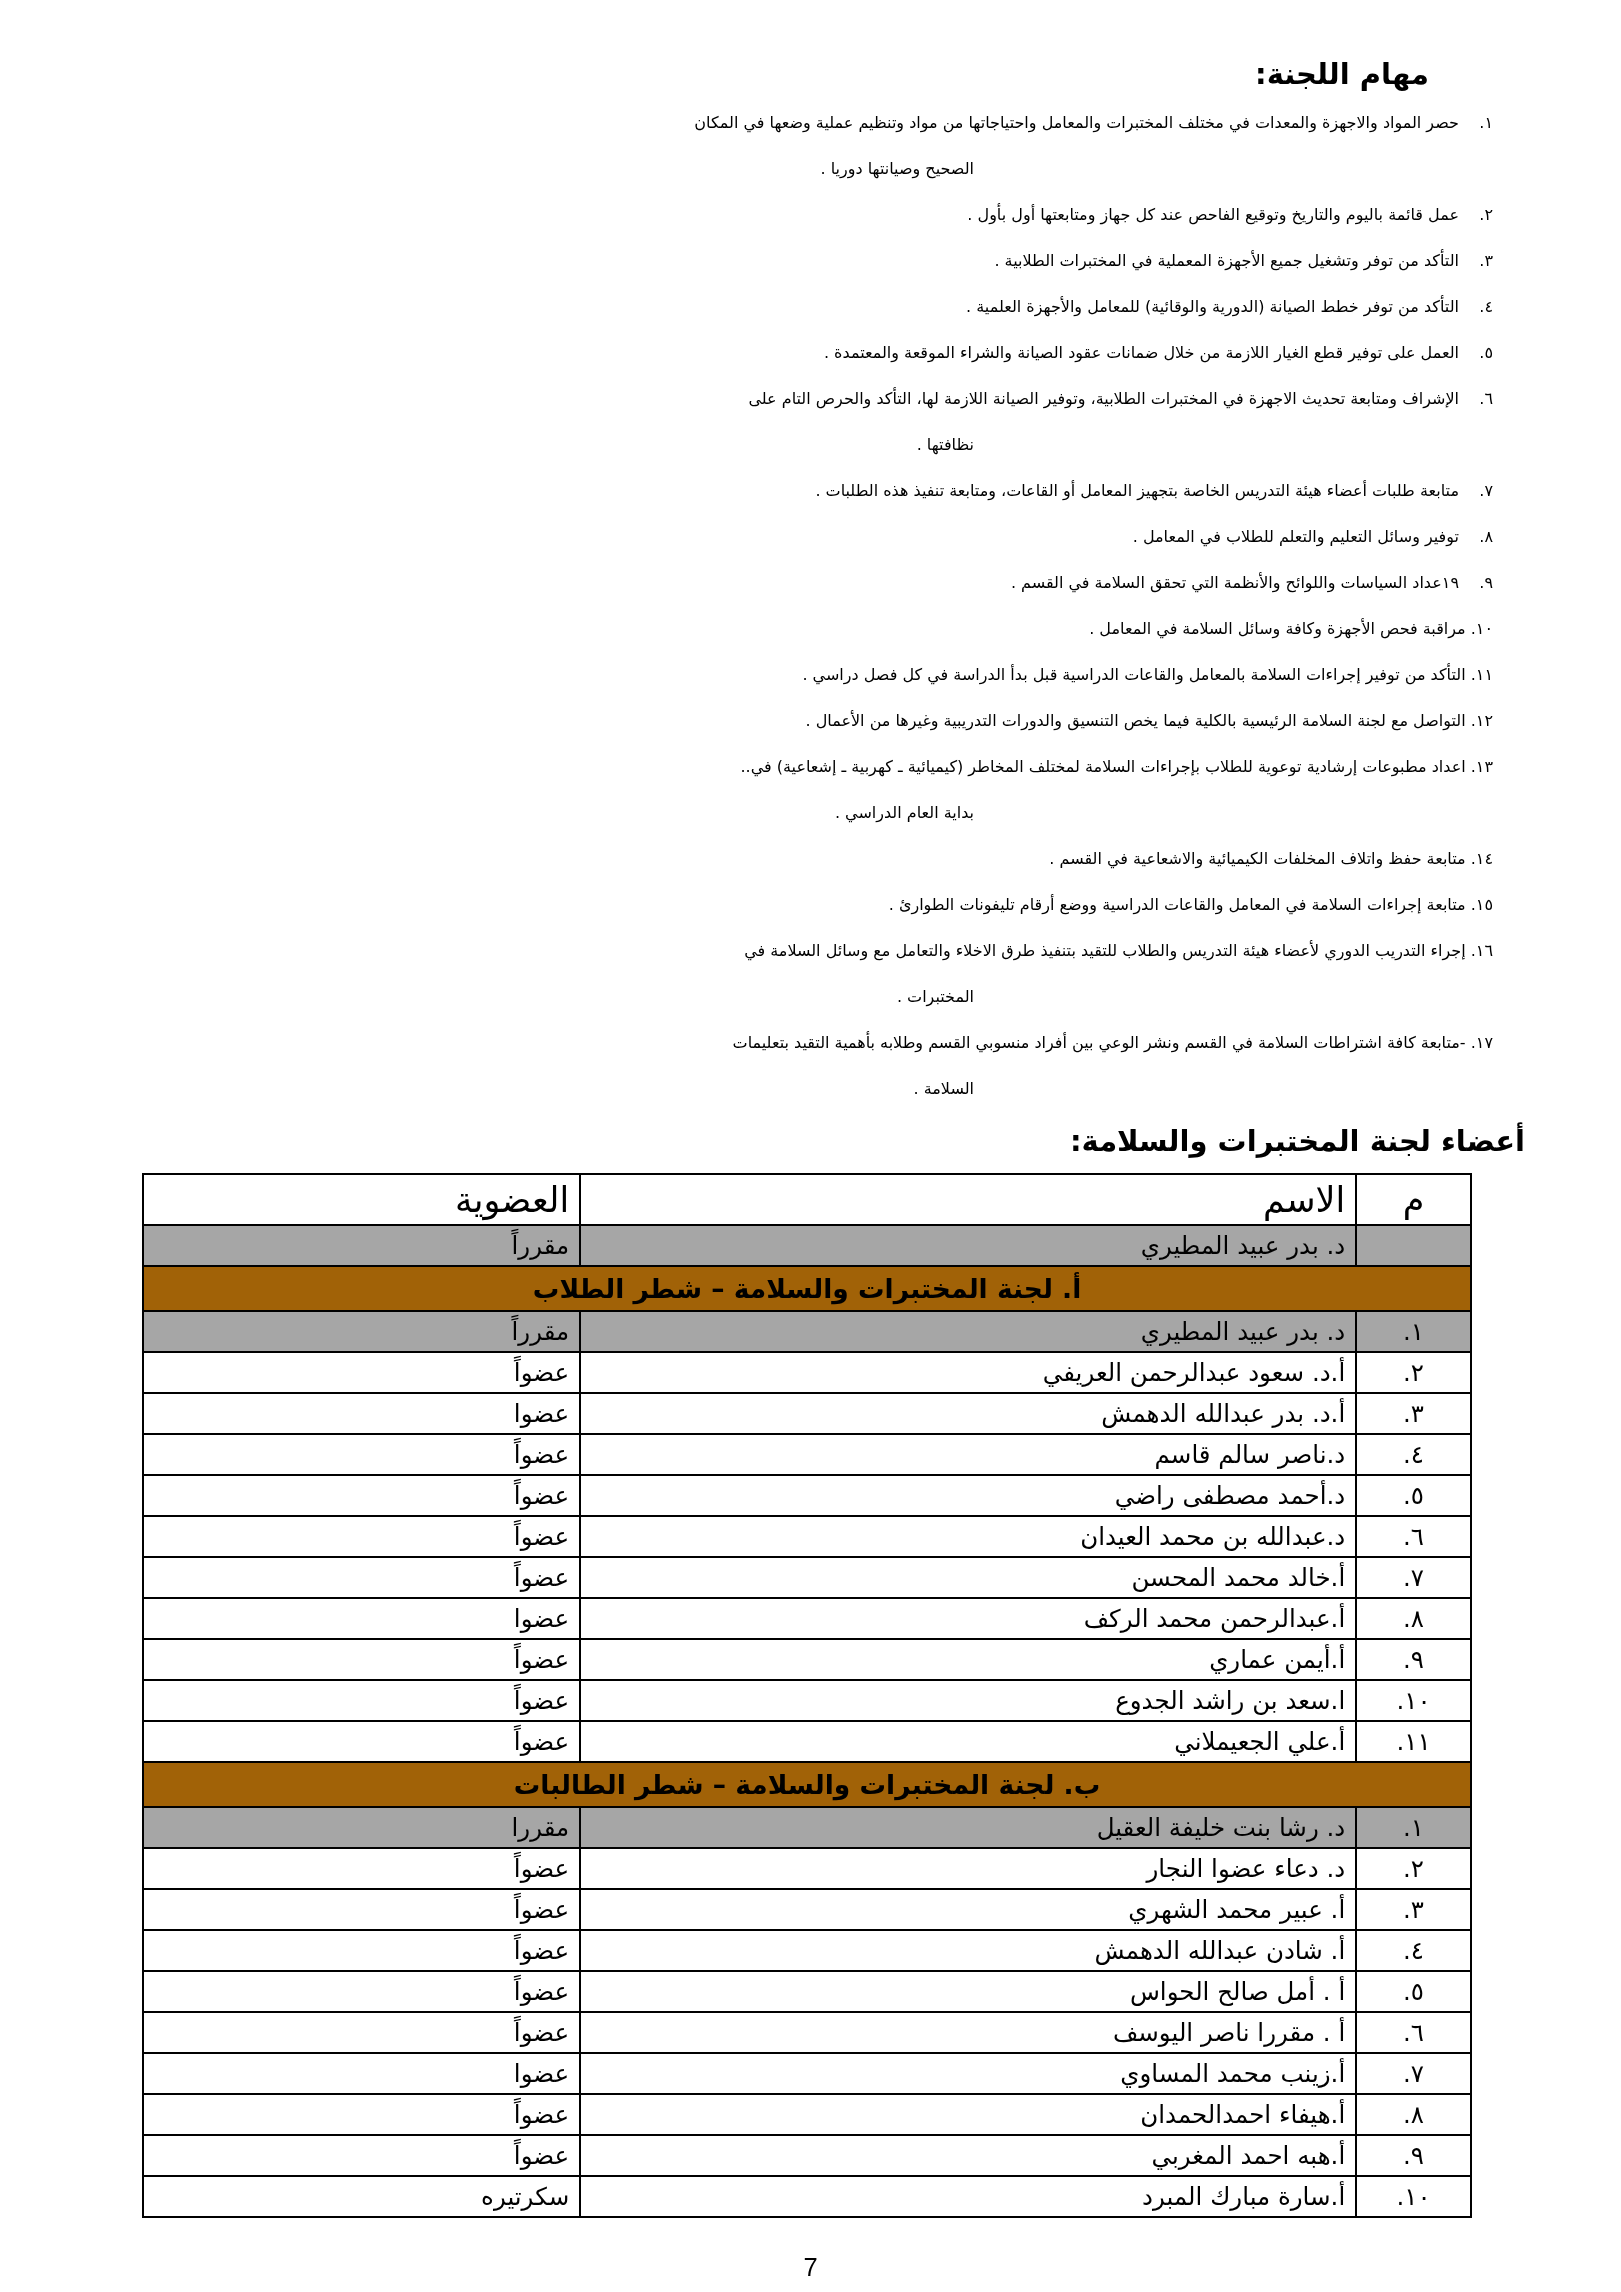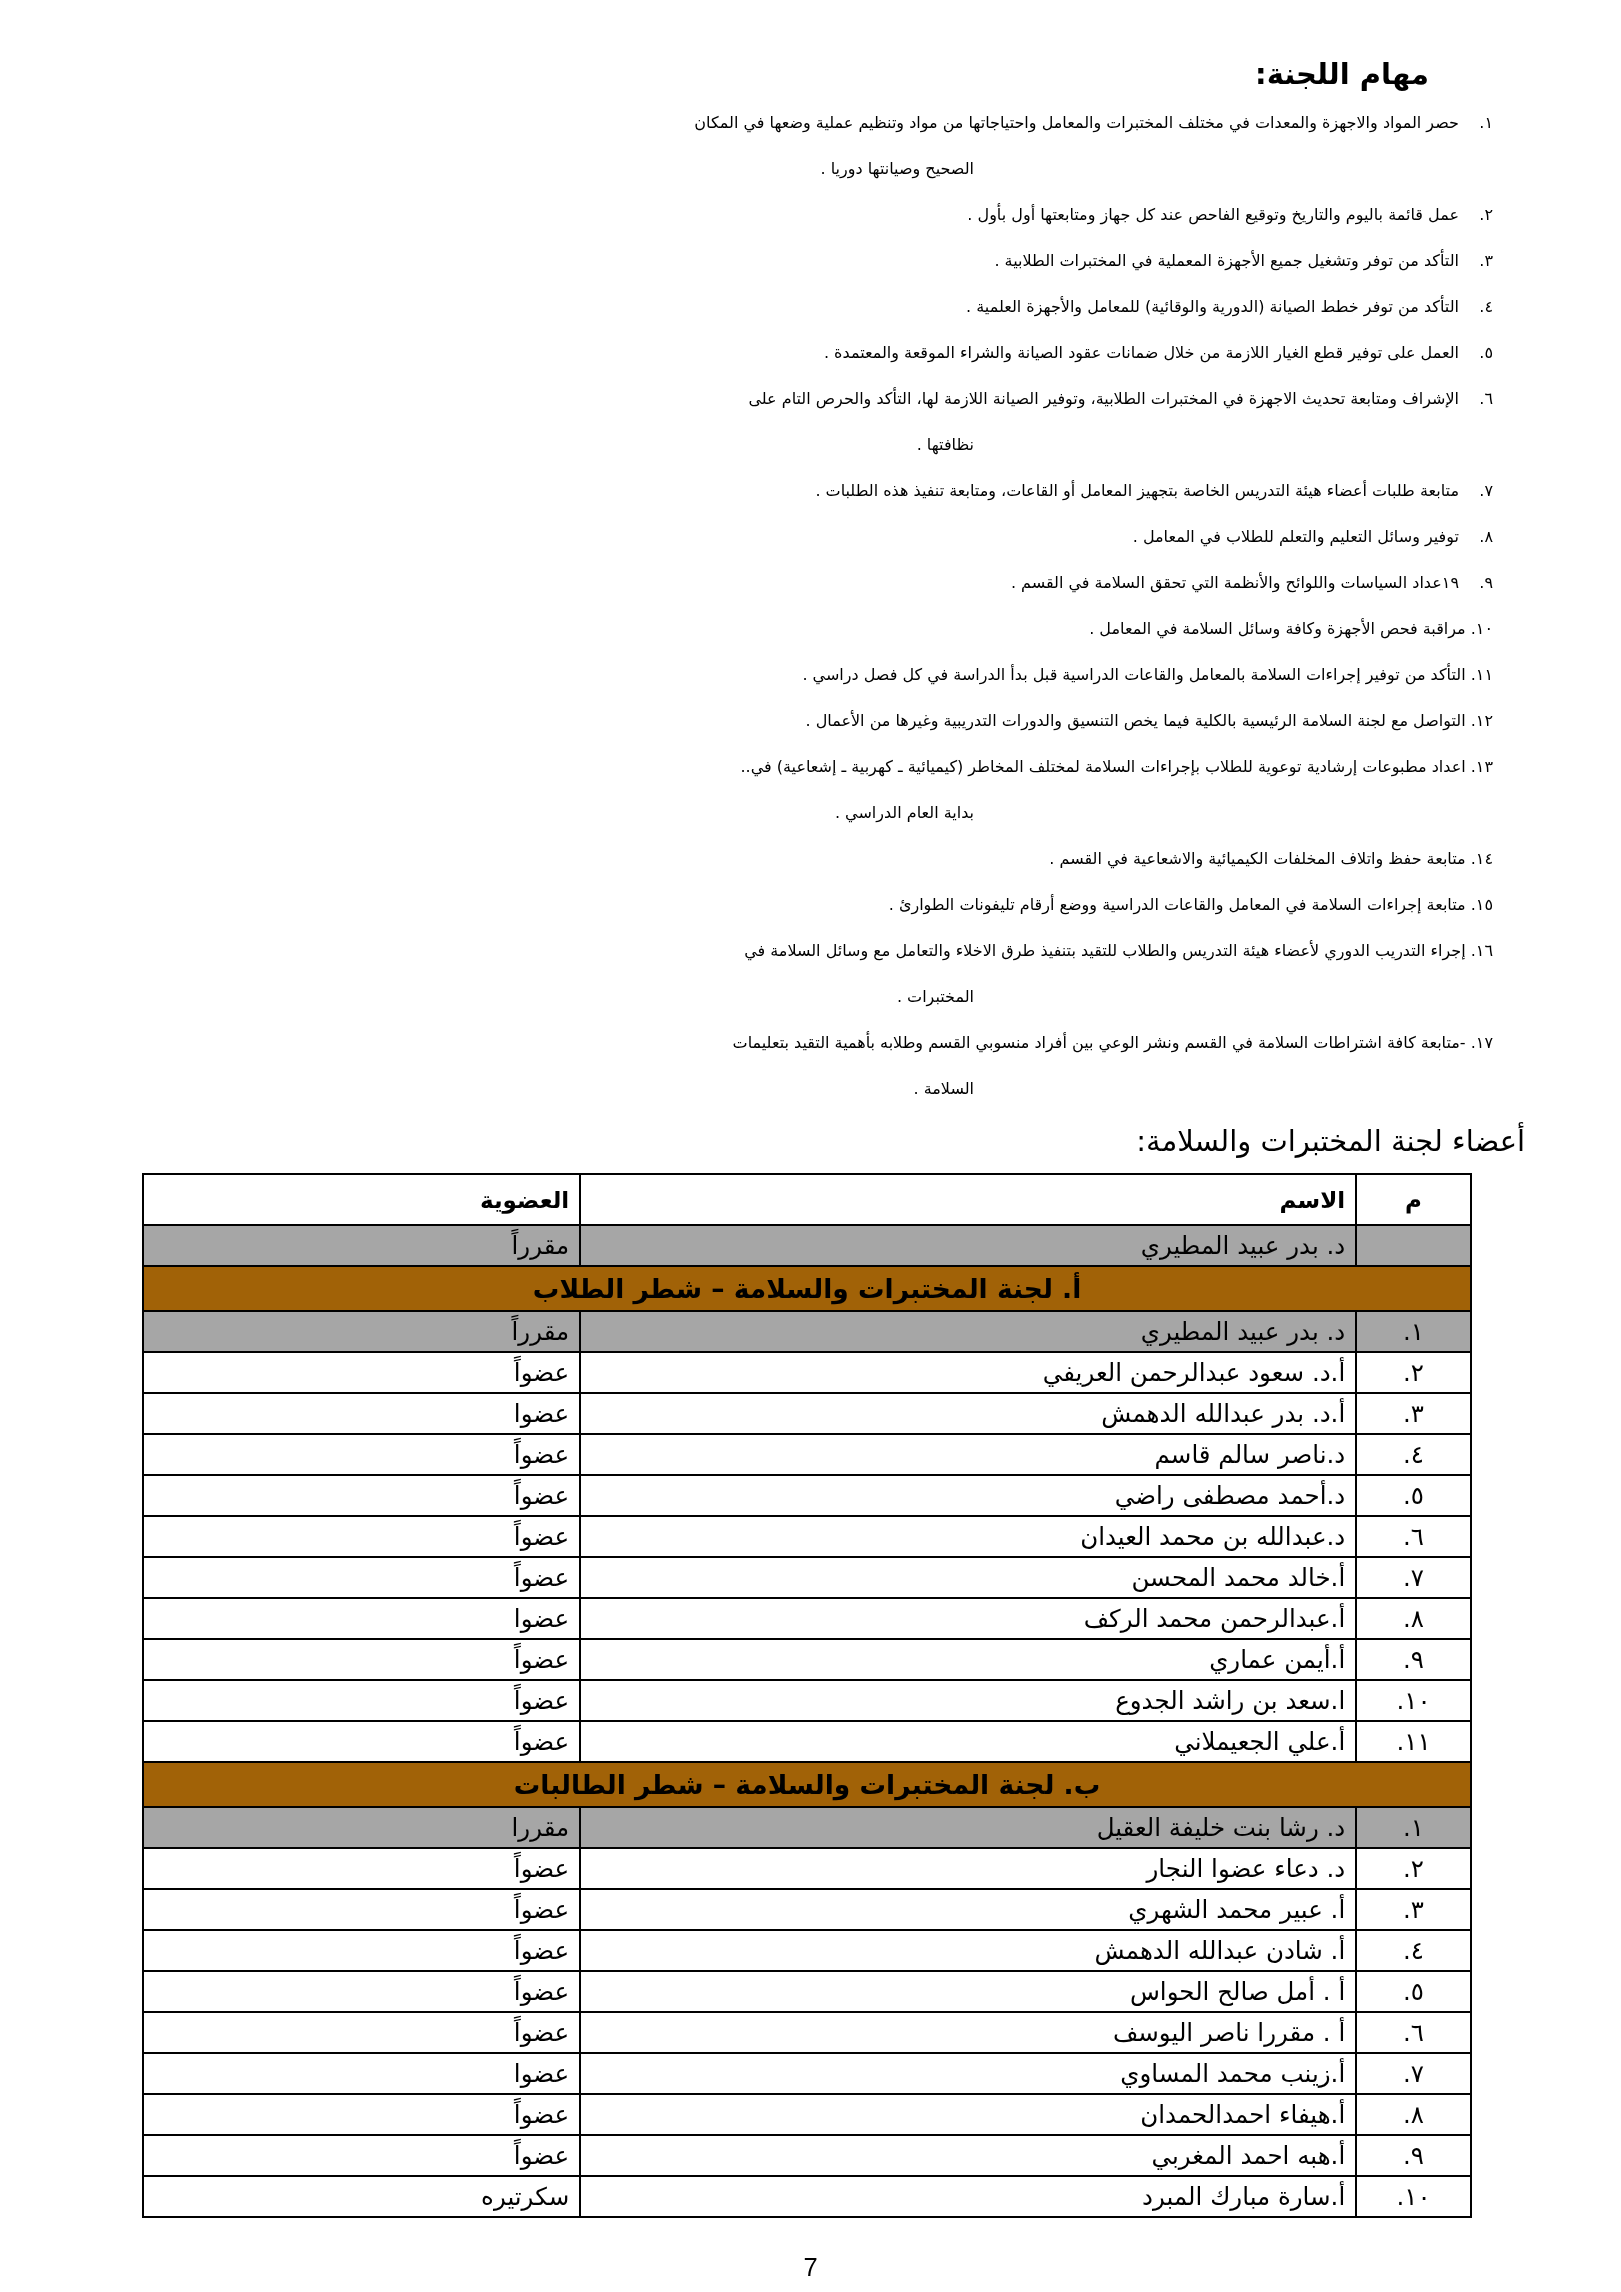--- a/index.html
+++ b/index.html
@@ -25,43 +25,43 @@
     line-height:46px;
   }
   .task {
     padding-right:519px;
     text-indent:-519px;
   }
   .task-text { white-space:pre-wrap; }
   .members-title {
     margin:11.8px 96px 0 0;
     font-size:29px;
-    font-weight:normal;
+    font-weight:bold;
     line-height:1.25;
   }
   table.members {
     border-collapse:collapse;
     margin:13.7px 149px 0 auto;
     width:1328px;
     table-layout:fixed;
     direction:rtl;
   }
   table.members col.c-no  { width:115px; }
   table.members col.c-nm  { width:776px; }
   table.members col.c-mb  { width:437px; }
   table.members th, table.members td {
     border:2px solid #000;
     padding:1px 9.8px;
     vertical-align:middle;
     overflow:hidden;
   }
   table.members th {
     height:47px;
-    font-weight:bold;
-    font-size:23px;
+    font-weight:normal;
+    font-size:35px;
   }
   table.members td { height:37px; font-size:24.5px; line-height:1.15; }
   th.cell-no, td.cell-no { text-align:center; }
   th.cell-name, td.cell-name { text-align:right; }
   th.cell-mem, td.cell-mem { text-align:right; }
   tr.dark td { background:#a6a6a6; }
   tr.section td {
     background:#a16207;
     text-align:center;
     font-weight:bold;

